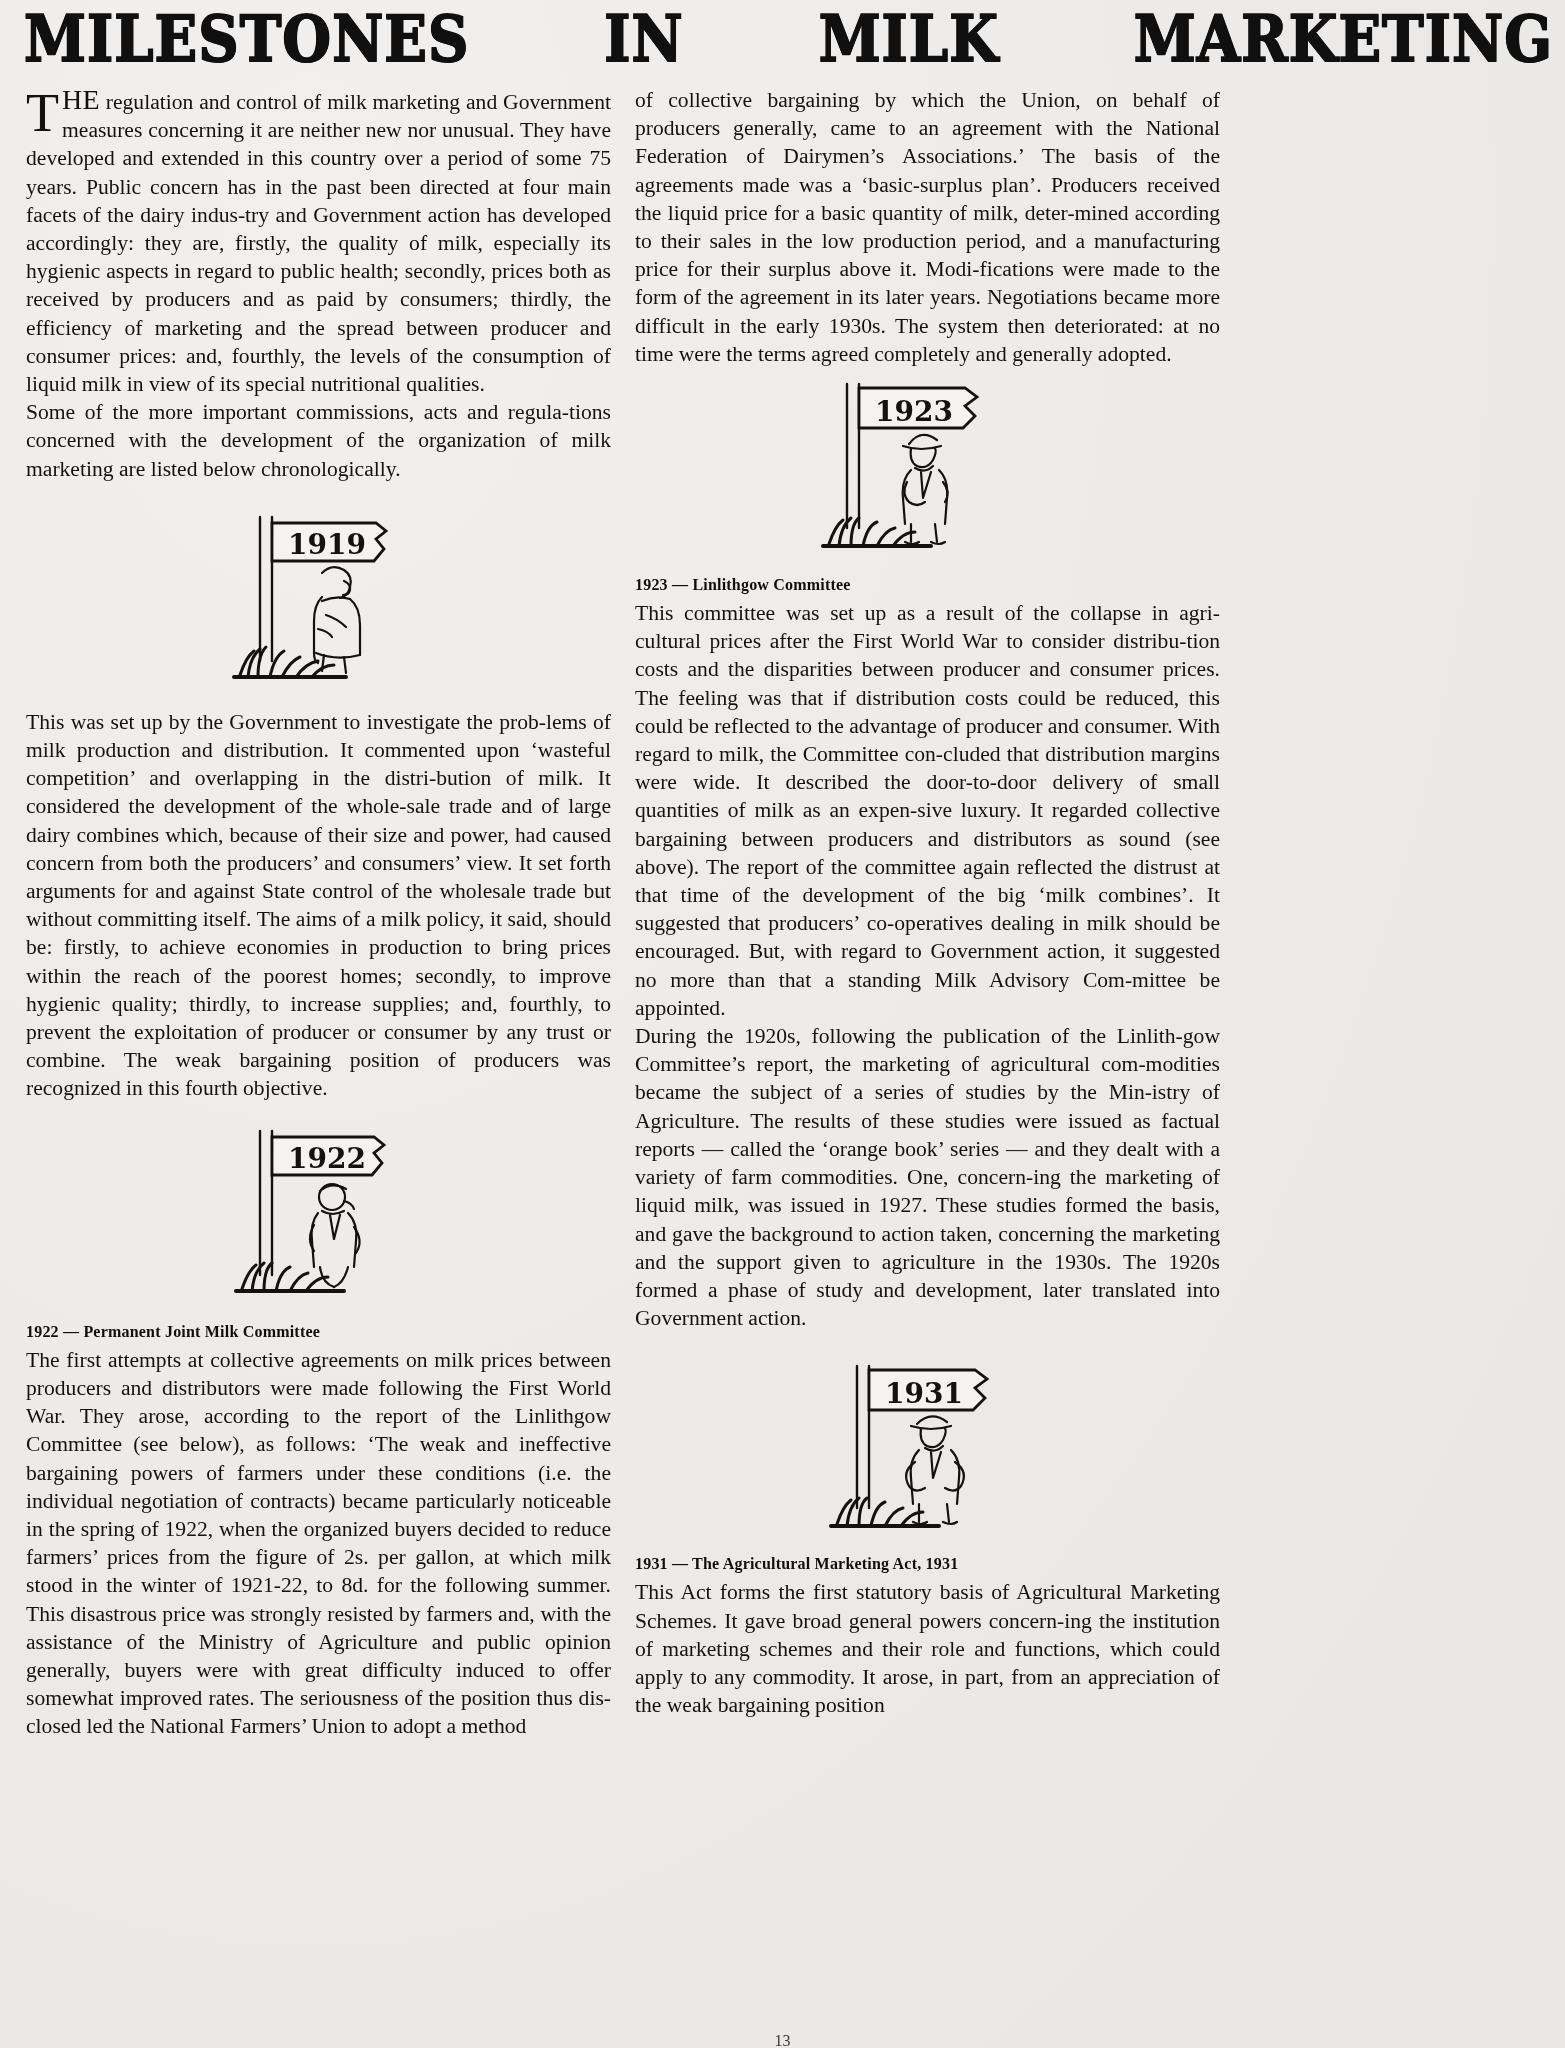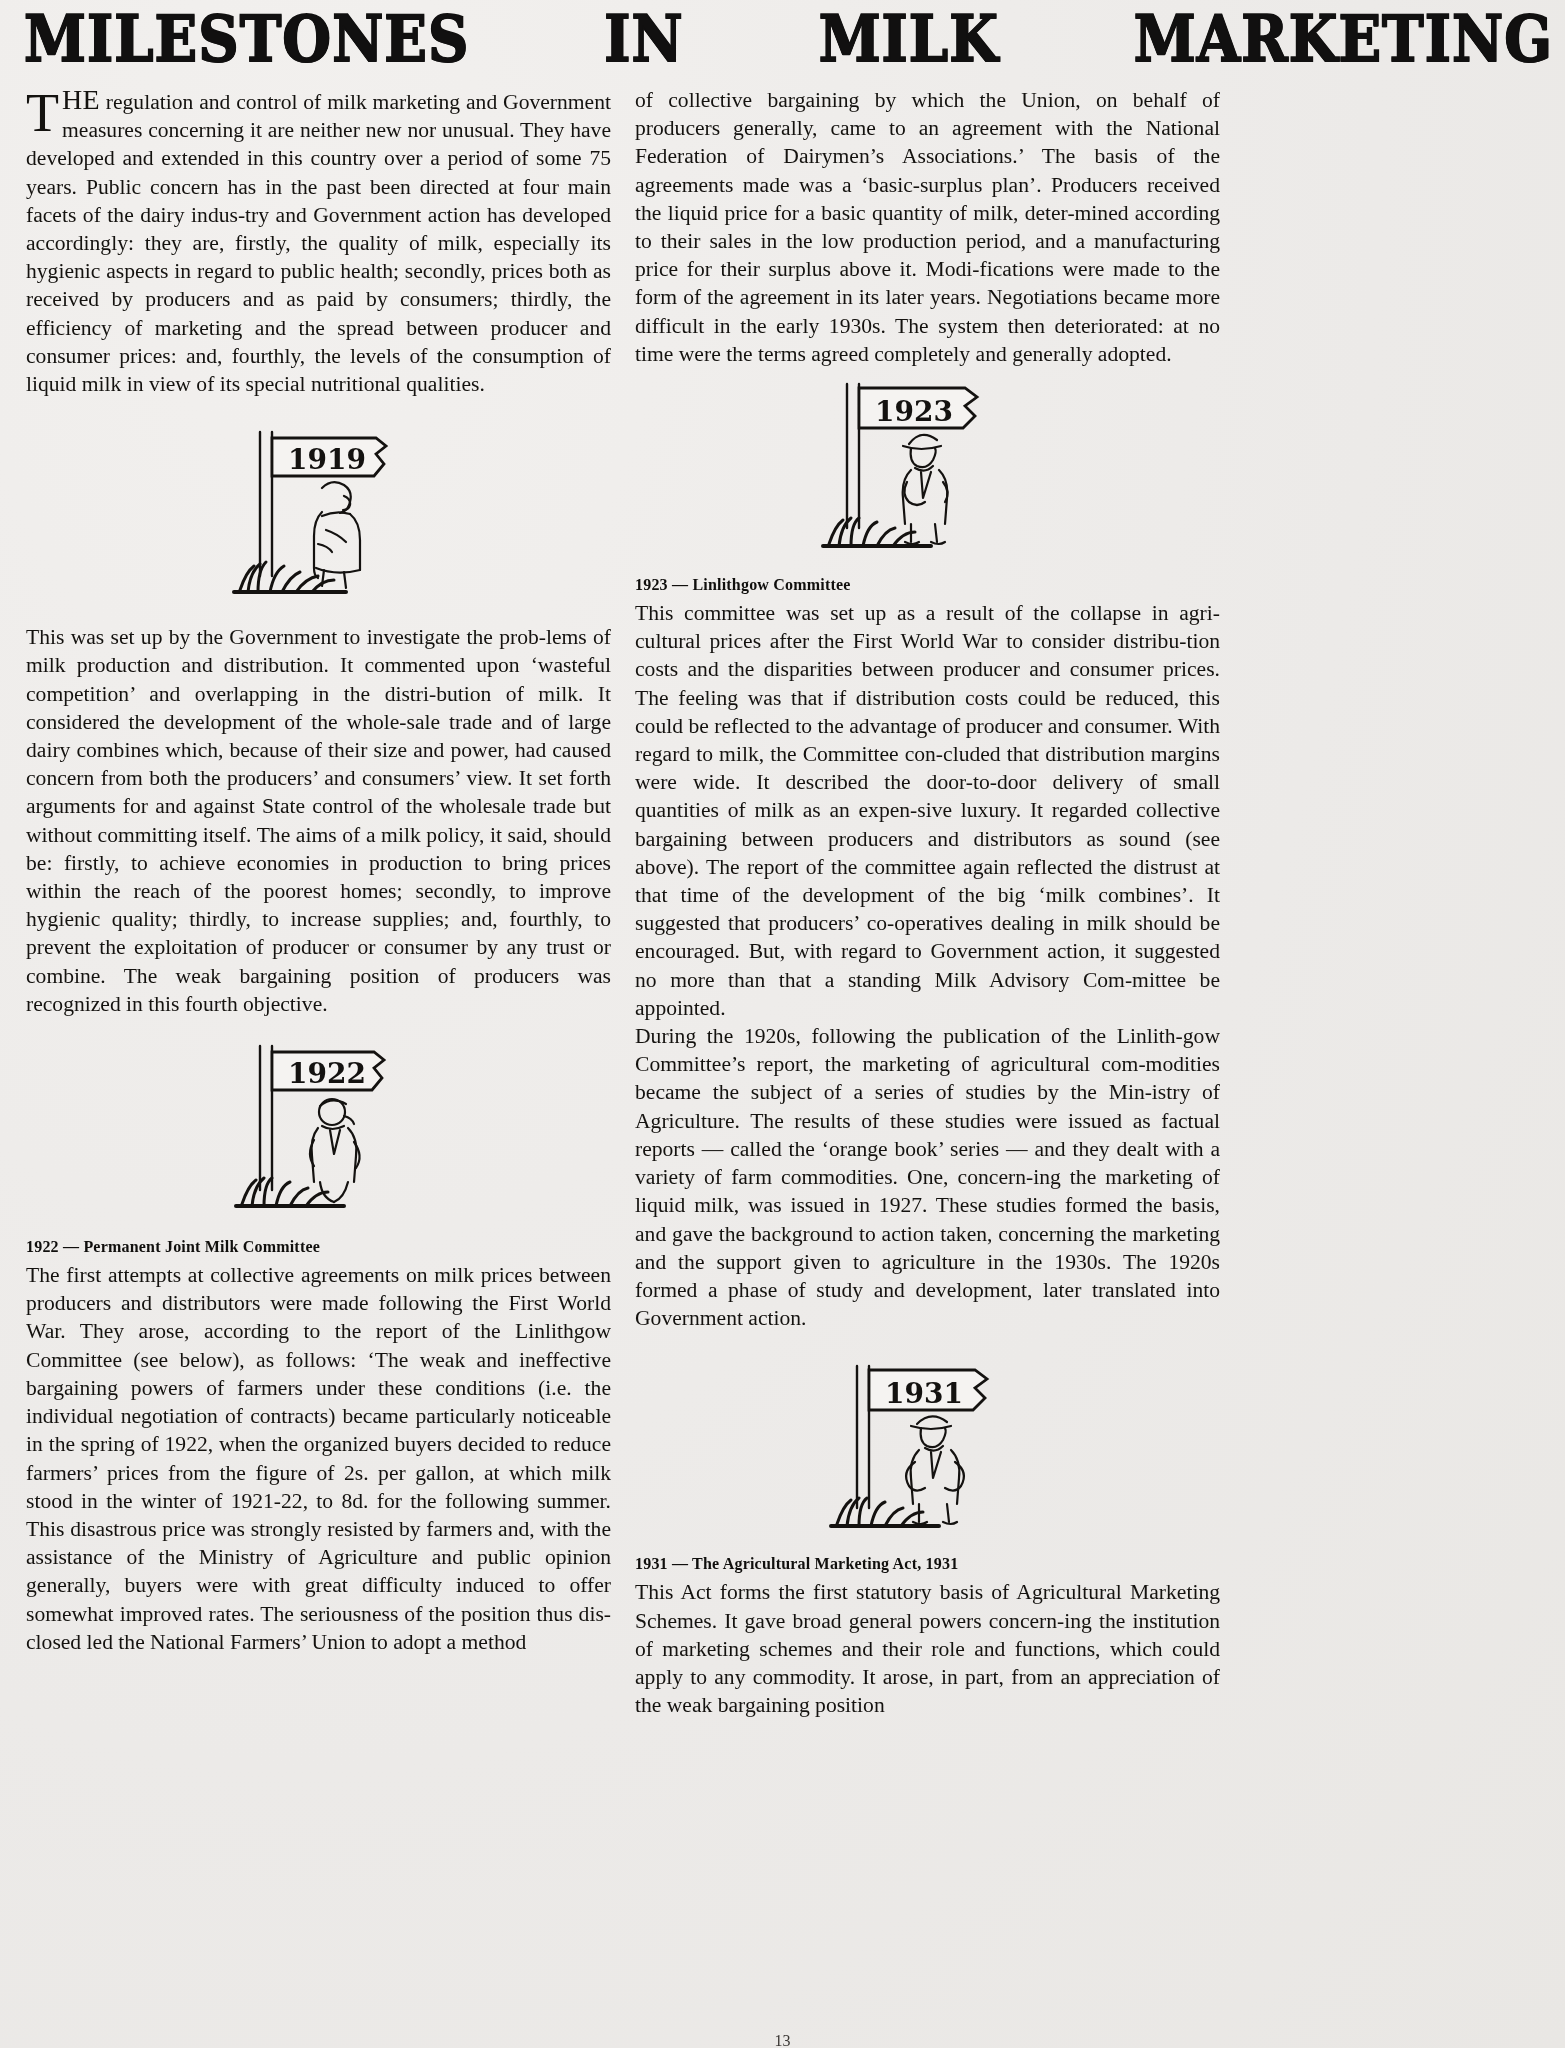--- a/index.html
+++ b/index.html
@@ -143,20 +143,21 @@
       <span>MARKETING</span>
     </div>
   </div>
 
   <div class="columns">
 
     <div class="col">
 
       <p class="body dropcap-para"><span class="dropcap">T</span><span class="smallcaps">HE</span><span> regulation and control of milk marketing and Government measures concerning it are neither new nor unusual. They have developed and extended in this country over a period of some 75 years. Public concern has in the past been directed at four main facets of the dairy indus-try and Government action has developed accordingly: they are, firstly, the quality of milk, especially its hygienic aspects in regard to public health; secondly, prices both as received by producers and as paid by consumers; thirdly, the efficiency of marketing and the spread between producer and consumer prices: and, fourthly, the levels of the consumption of liquid milk in view of its special nutritional qualities.</span></p>
 
+      <p class="body">Some of the more important commissions, acts and regula-tions concerned with the development of the organization of milk marketing are listed below chronologically.</p>
 
       <svg class="illus i1919" width="190" height="185" viewBox="0 0 190 185">
         <g fill="none" stroke="#141210" stroke-width="2.4" stroke-linecap="round">
 
           <line x1="34" y1="8" x2="34" y2="152"></line>
           <line x1="46" y1="8" x2="46" y2="152"></line>
 
           <path d="M46 14 L150 14 L160 22 L150 30 L158 40 L148 52 L46 52 Z" fill="#f5f3f1" stroke-width="2.8"></path>
         </g>
         <text x="62" y="45" font-family="DejaVu Serif, serif" font-weight="700" font-size="28" fill="#141210">1919</text>

